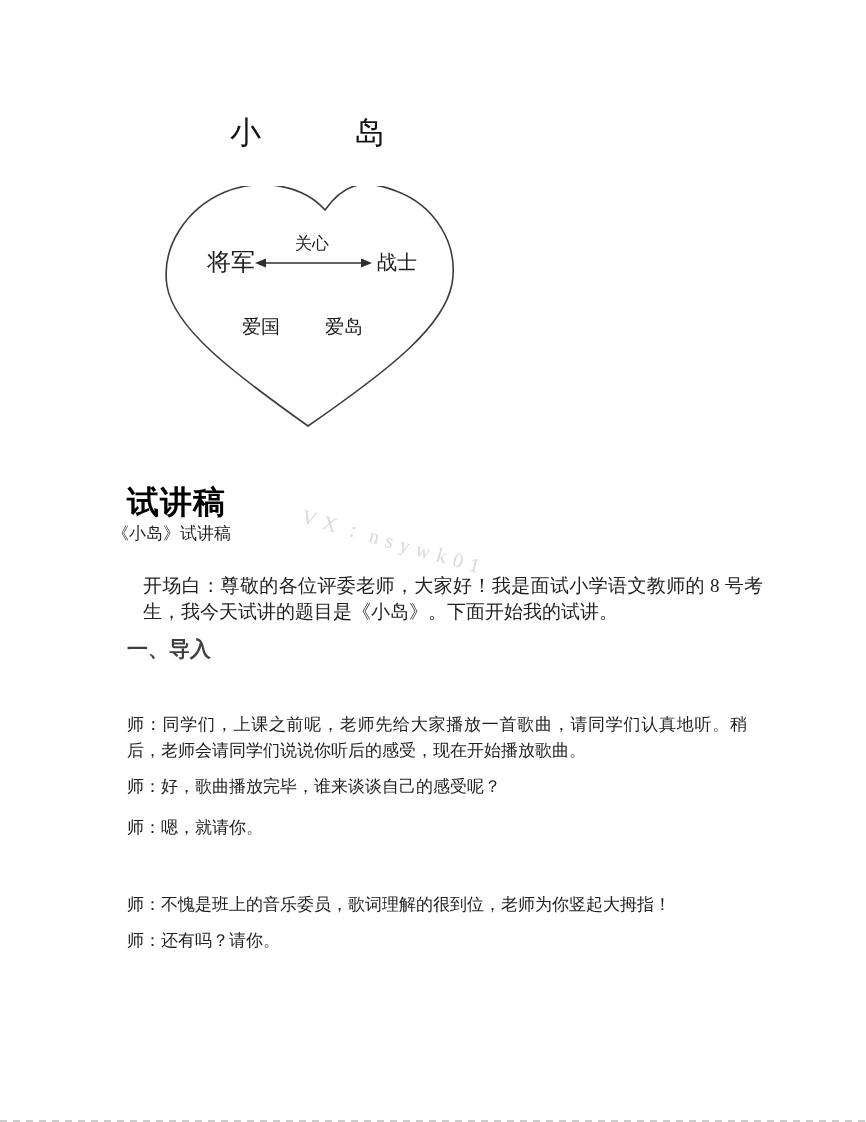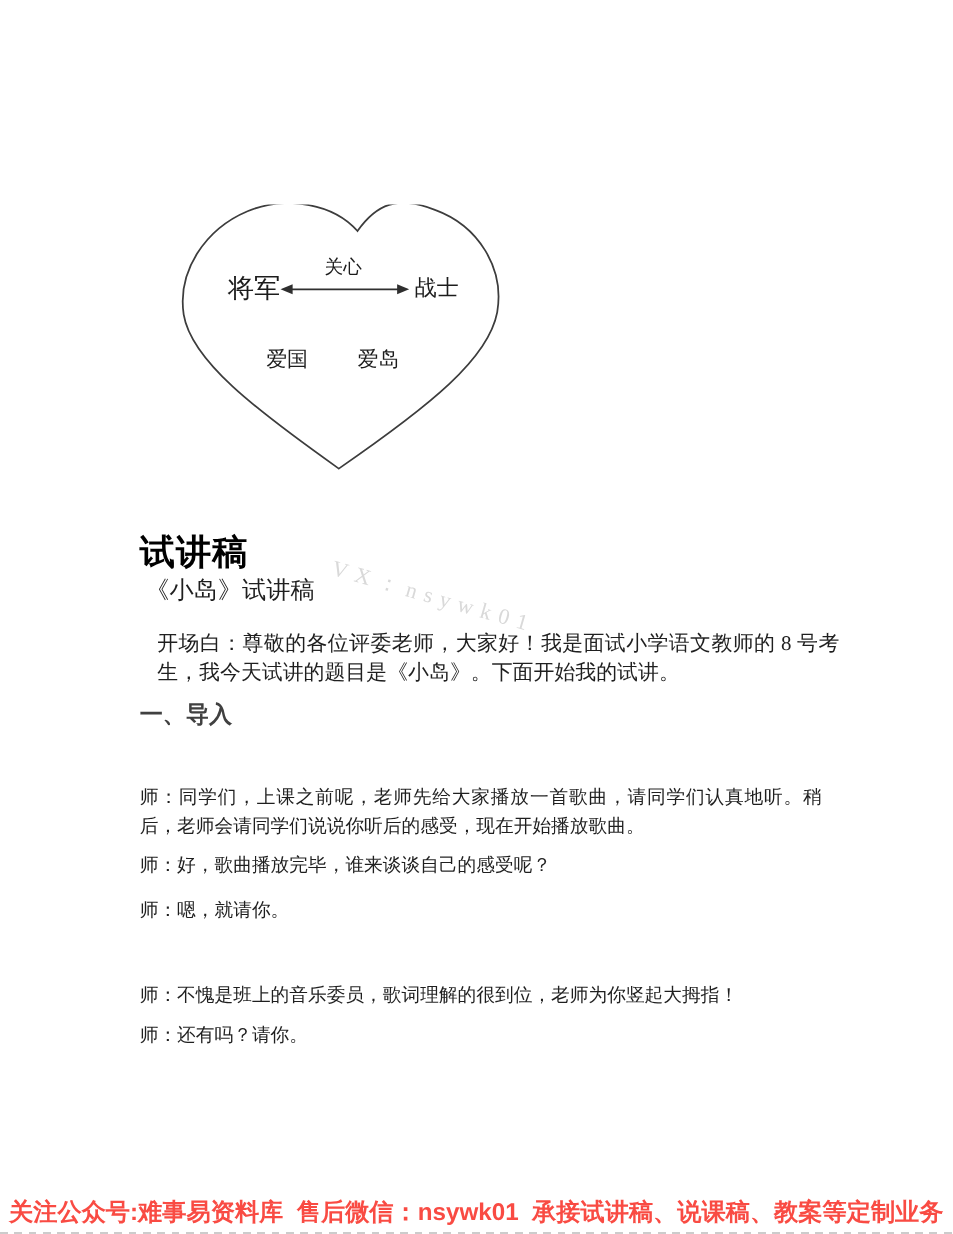--- a/index.html
+++ b/index.html
@@ -24,21 +24,21 @@
   .lbl-left-node    { left:79px;  top:76px;  font-size:24px; }
   .lbl-right-node   { left:245px; top:76px;  font-size:20px; }
   .lbl-bottom-left  { left:109px; top:141px; font-size:19px;text-align:center; }
   .lbl-bottom-right { left:192px; top:141px; font-size:19px;text-align:center; }
 
   
   .doc-heading {
     position:absolute; left:127px; top:460px;
     font-size:32px; font-weight:bold; color:#000000; letter-spacing:1px;
   }
-  .doc-subtitle { position:absolute; left:132px; top:522px; font-size:22px; }
+  .doc-subtitle { position:absolute; left:112px; top:522px; font-size:17px; }
   .doc-opening {
     position:absolute; left:127px; top:557px; width:620px;
     font-size:19px; line-height:26px; text-align:justify; margin:16px;
   }
   .section-heading {
     position:absolute; left:127px; top:618px;
     font-size:21px; font-weight:bold; color:#404040;text-align:right;
   }
   .tline {
     position:absolute; left:127px; width:620px; margin:0;
@@ -64,20 +64,21 @@
   .bottom-dashes {
     position:absolute; left:0; bottom:0; width:100%; height:2px;
     background:repeating-linear-gradient(90deg,#cccccc 0 7px,transparent 7px 13px);
   }
 </style>
 </head>
 <body>
 
 <div class="page">
 
+  <div class="figure-title">小　　　岛</div>
 
   <div class="heart-figure">
     <svg width="310" height="245" viewBox="0 0 310 245">
       <path d="M 173,24
                C 152,0 110,-9 73,6
                C 35,22 9,60 15,100
                C 22,142 80,186 156,240
                C 240,182 292,140 300,98
                C 307,57 282,19 244,5
                C 209,-9 190,0 173,24 Z" fill="none" stroke="#3d3d3d" stroke-width="1.6"></path>
@@ -98,16 +99,15 @@
   <div class="doc-subtitle">《小岛》试讲稿</div>
   <p class="doc-opening">开场白：尊敬的各位评委老师，大家好！我是面试小学语文教师的 8 号考生，我今天试讲的题目是《小岛》。下面开始我的试讲。</p>
   <h2 class="section-heading">一、导入</h2>
 
   <p class="tline t1">师：同学们，上课之前呢，老师先给大家播放一首歌曲，请同学们认真地听。稍后，老师会请同学们说说你听后的感受，现在开始播放歌曲。</p>
   <p class="tline t2">师：好，歌曲播放完毕，谁来谈谈自己的感受呢？</p>
   <p class="tline t3">师：嗯，就请你。</p>
   <p class="tline t5">师：不愧是班上的音乐委员，歌词理解的很到位，老师为你竖起大拇指！</p>
   <p class="tline t6">师：还有吗？请你。</p>
 
-  <div class="footer">关注公众号:难事易资料库  售后微信：nsywk01  承接试讲稿、说课稿、教案等定制业务</div>
   <div class="bottom-dashes"></div>
 
 </div>
 
 </body></html>

